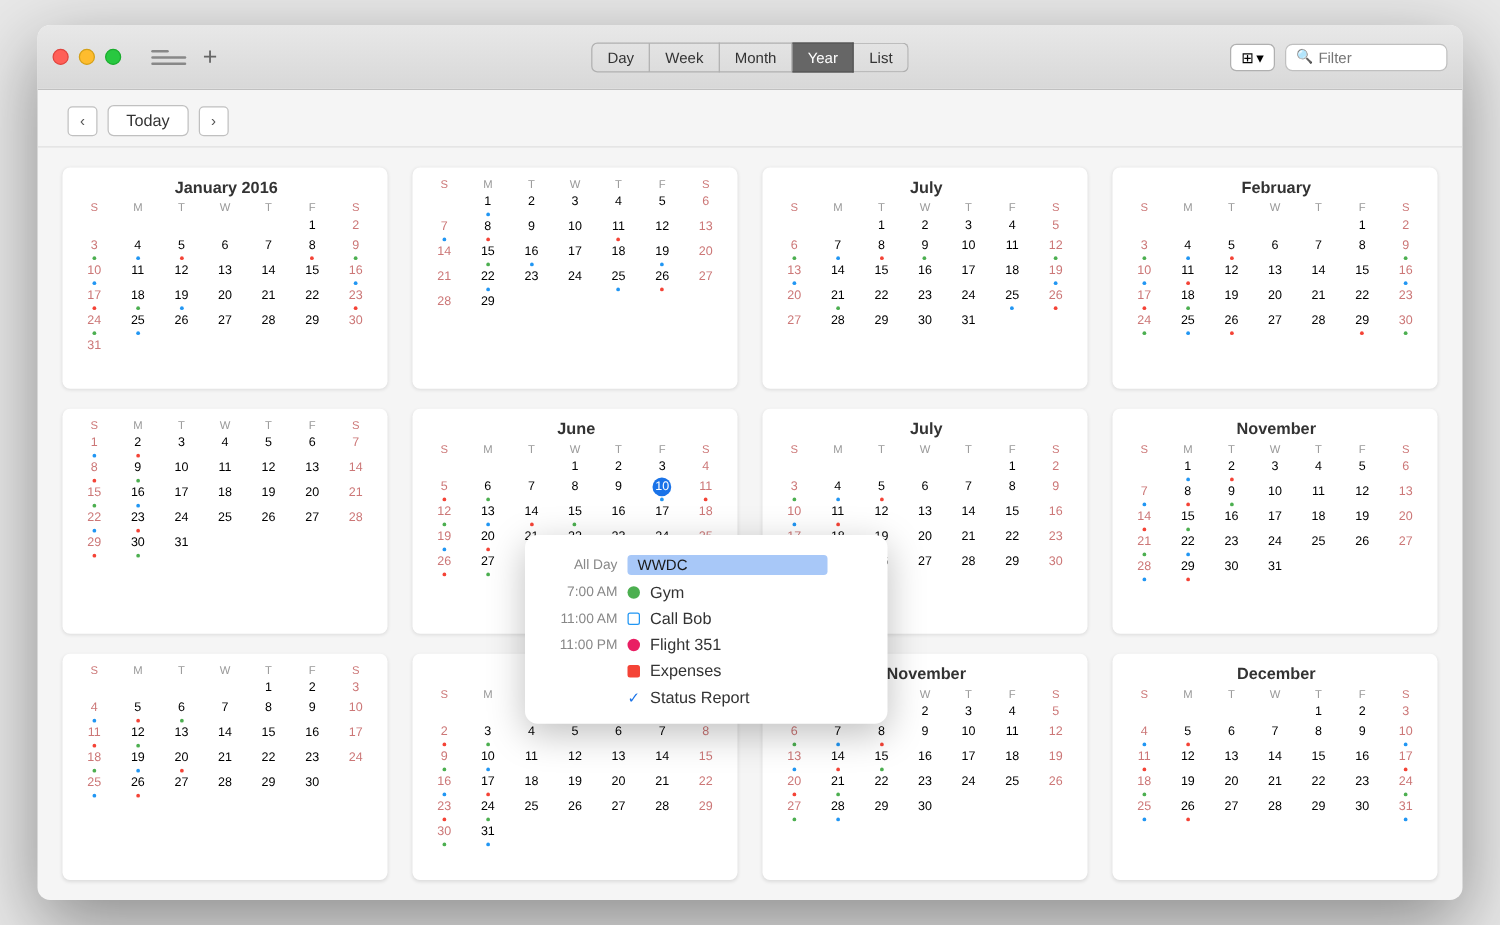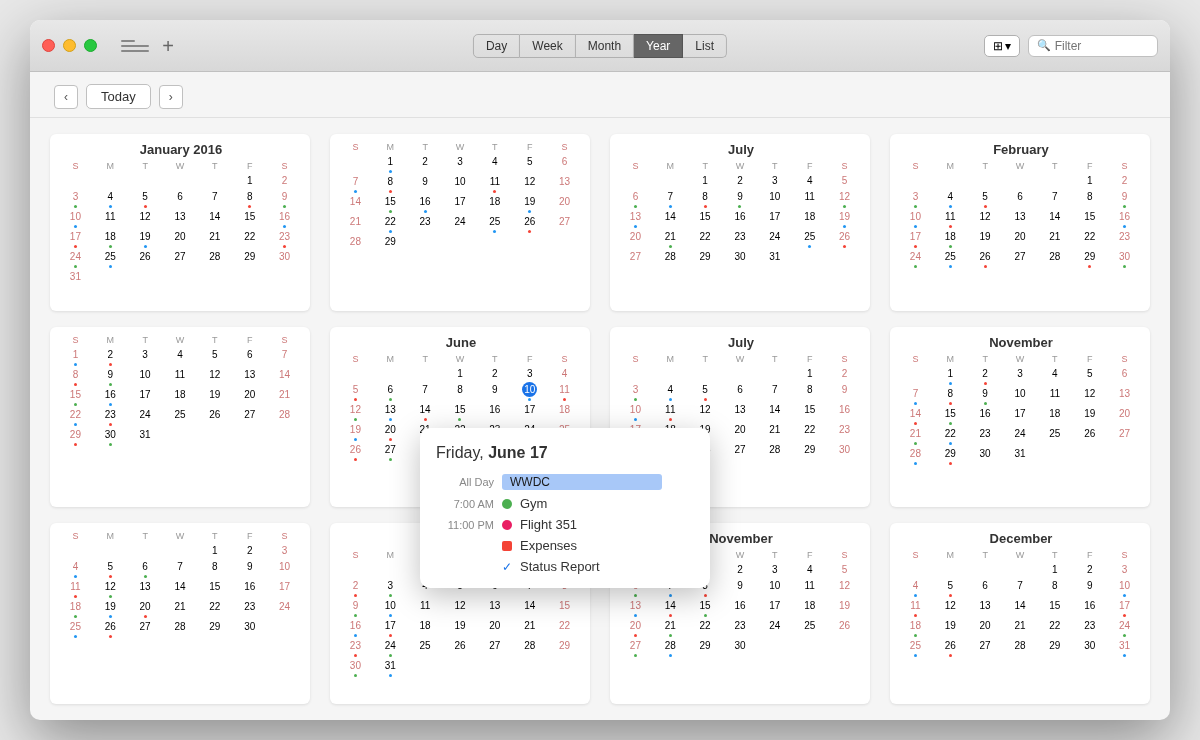--- a/index.html
+++ b/index.html
@@ -2054,30 +2054,34 @@
           </div>
           <div class="day-cell">
             <div class="day-num" style="color: rgb(204, 119, 119);">31</div>
             <div class="event-dot">
               <div class="dot" style="background: rgb(33, 150, 243);"></div>
             </div>
           </div>
         </div>
       </div>
       <div class="event-popup">
-      <div class="popup-date">Friday, <span>June 17</span></div>
       <div class="popup-event-list">
         <div class="popup-event-row">
           <span class="popup-event-time">All Day</span>
           <div class="wwdc-bar">WWDC</div>
         </div>
         <div class="popup-event-row">
           <span class="popup-event-time">7:00 AM</span>
           <div class="popup-event-indicator ind-green"></div>
           <span class="popup-event-name">Gym</span>
+        </div>
+        <div class="popup-event-row">
+          <span class="popup-event-time">11:00 AM</span>
+          <div class="popup-event-indicator ind-blue"></div>
+          <span class="popup-event-name">Call Bob</span>
         </div>
         <div class="popup-event-row">
           <span class="popup-event-time">11:00 PM</span>
           <div class="popup-event-indicator" style="background:#e91e63;border-radius:50%;width:10px;height:10px;"></div>
           <span class="popup-event-name">Flight 351</span>
         </div>
         <div class="popup-event-row">
           <span class="popup-event-time"></span>
           <div class="popup-event-indicator ind-red"></div>
           <span class="popup-event-name">Expenses</span>

